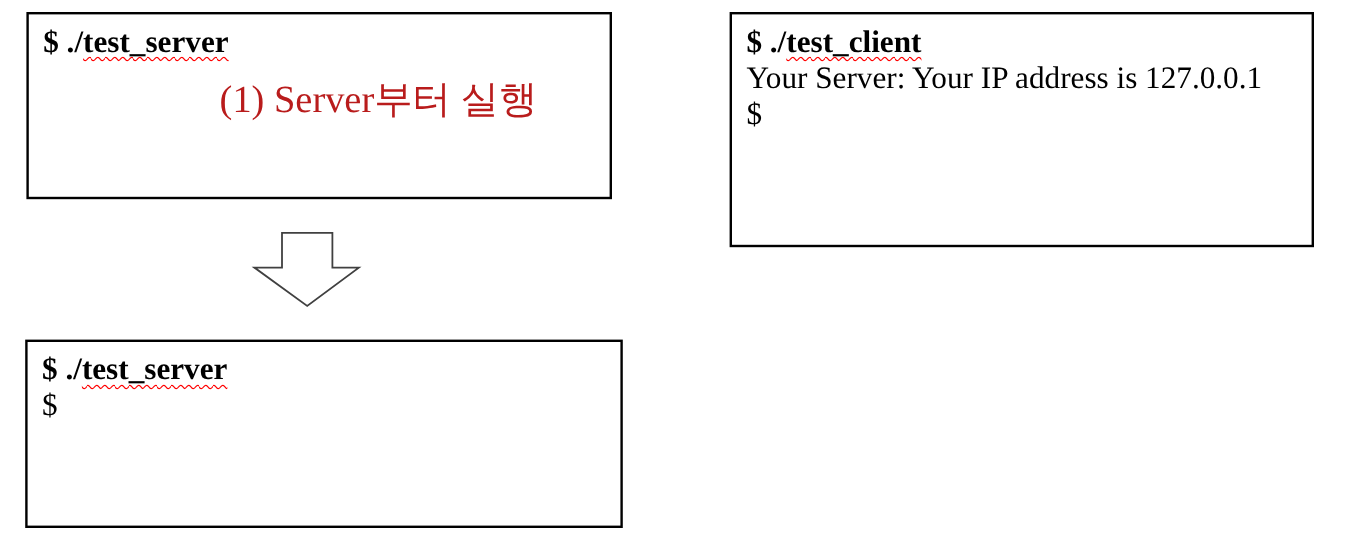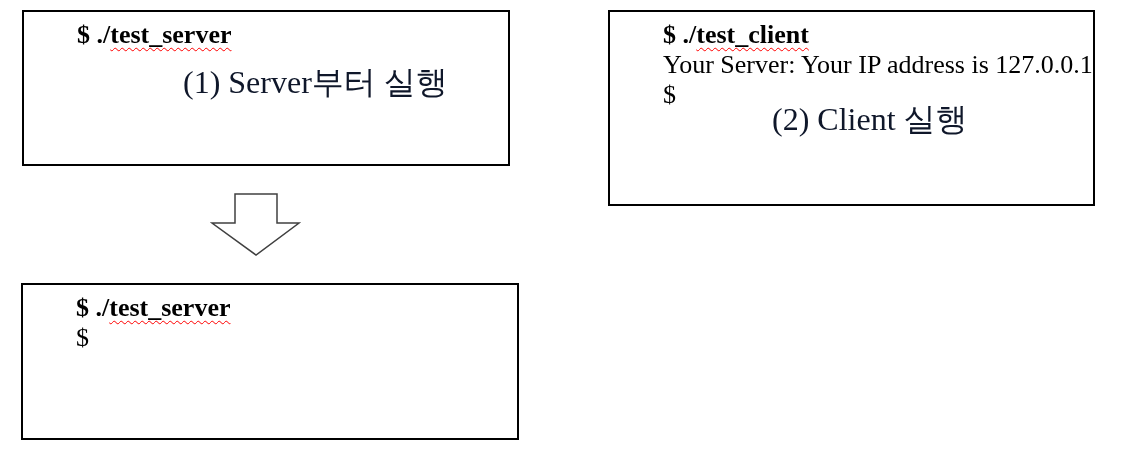--- a/index.html
+++ b/index.html
@@ -21,32 +21,32 @@
     background: #ffffff;
     border: 2px solid #000000;
     color: #000000;
     font-size: 26px;
     line-height: 30px;
     padding: 8px 12px;
   }
   .box1 { left: 22px;  top: 10px;  width: 488px; height: 156px; }
   .box2 { left: 608px; top: 10px;  width: 487px; height: 196px; }
   .box3 { left: 21px;  top: 283px; width: 498px; height: 157px; }
-  .term-line { white-space: pre; margin-left: 41px; }
+  .term-line { white-space: pre; }
   .cmd-line { font-weight: bold; }
   .squiggle {
     text-decoration-line: underline;
     text-decoration-style: wavy;
     text-decoration-color: #ff0000;
     text-decoration-thickness: 1px;
     text-underline-offset: 4px;
   }
   .annotation {
     position: absolute;
-    color: #0f172a;
+    color: #b91c1c;
     font-size: 32px;
     line-height: 36px;
     white-space: nowrap;
     font-family: "Liberation Serif", serif;
   }
   .ann1 { left: 159px; top: 52px; }
   .ann2 { left: 162px; top: 89px; }
   .ann3 { left: 155px; top: 80px; }
   .flow-arrow {
     position: absolute;
@@ -63,21 +63,20 @@
 
   <div class="term-box box1">
     <div class="term-line cmd-line"><span>$ ./</span><span class="squiggle">test_server</span></div>
     <div class="annotation ann1">(1) Server부터 실행</div>
   </div>
 
   <div class="term-box box2">
     <div class="term-line cmd-line"><span>$ ./</span><span class="squiggle">test_client</span></div>
     <div class="term-line">Your Server: Your IP address is 127.0.0.1</div>
     <div class="term-line">$</div>
-    <div class="annotation ann2">(2) Client 실행</div>
   </div>
 
   <svg class="flow-arrow" viewBox="0 0 100 72" aria-hidden="true">
     <polygon points="30,6 72,6 72,35 94,35 51,67 7,35 30,35" fill="#ffffff" stroke="#404040" stroke-width="1.5" stroke-linejoin="miter"></polygon>
   </svg>
 
   <div class="term-box box3">
     <div class="term-line cmd-line"><span>$ ./</span><span class="squiggle">test_server</span></div>
     <div class="term-line">$</div>
   </div>

